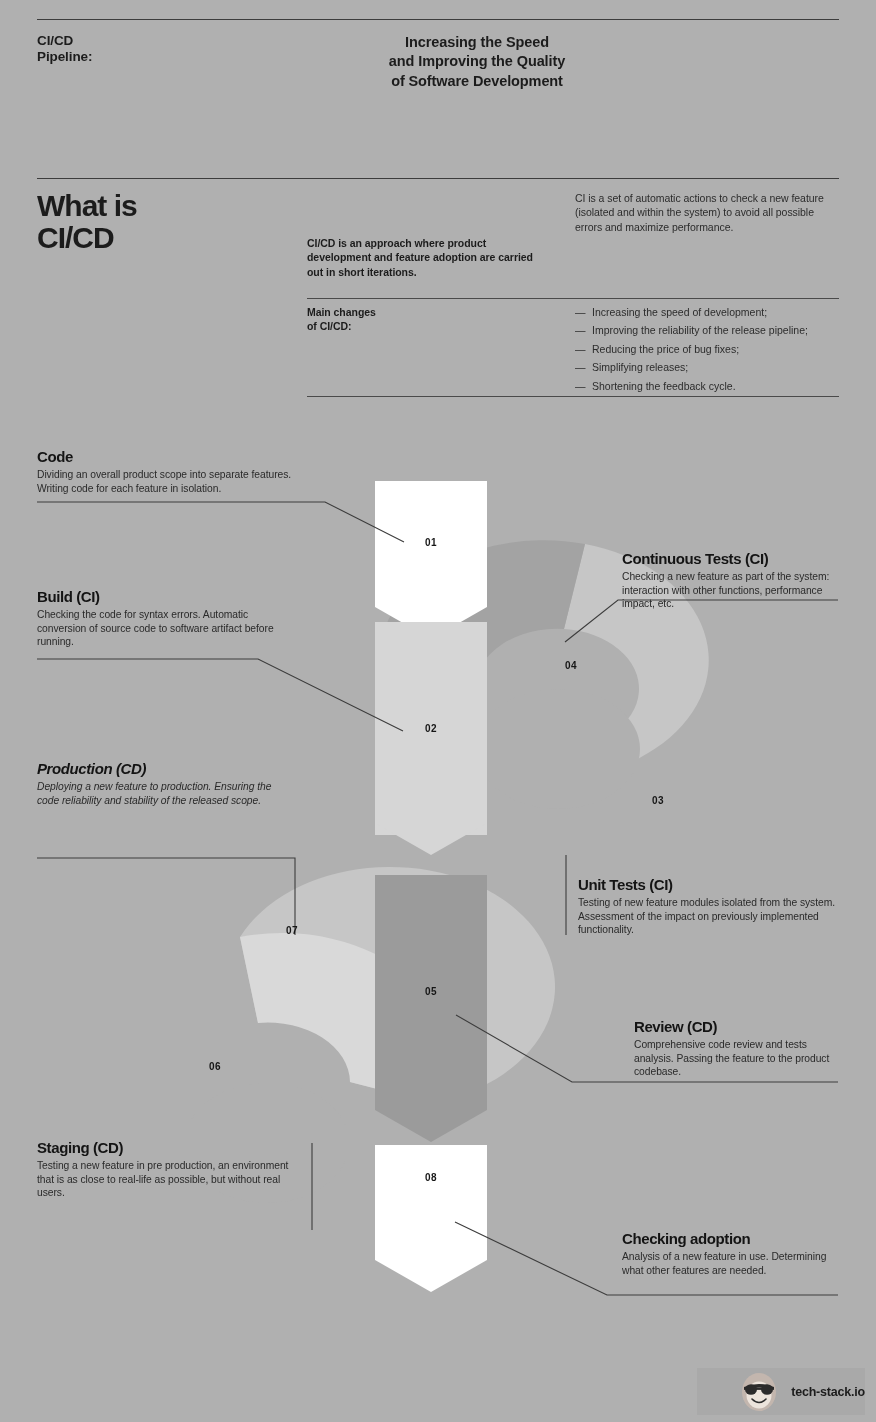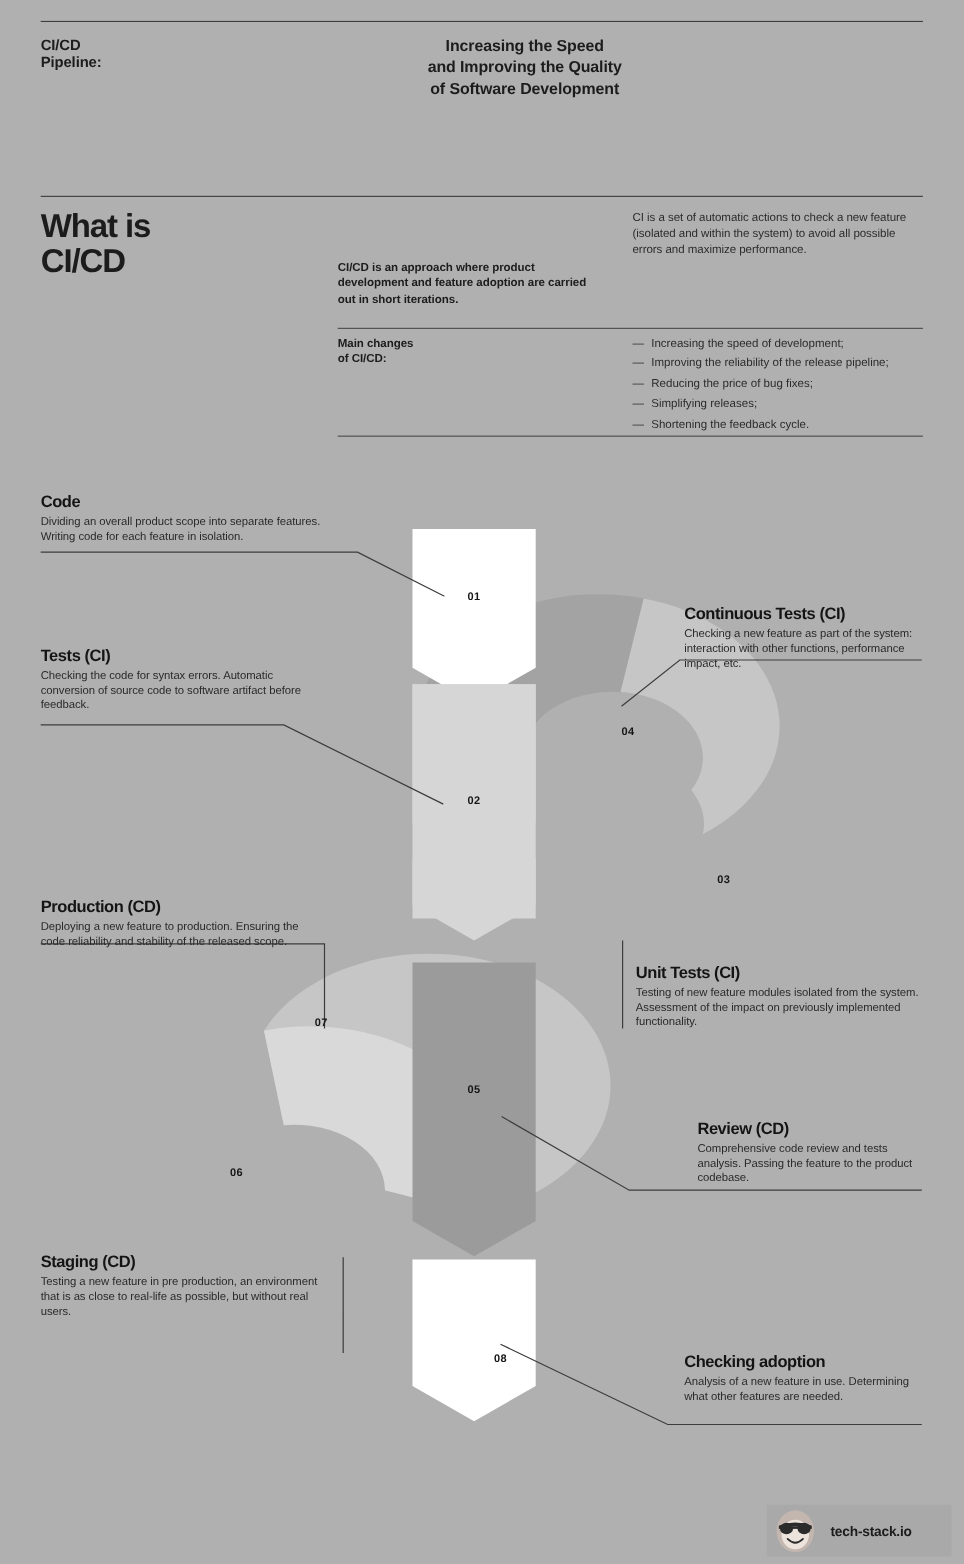--- a/index.html
+++ b/index.html
@@ -122,20 +122,21 @@
   
   #logo-box {
     position: absolute;
     left: 697px;
     top: 1368px;
     width: 168px;
     height: 47px;
     background: #a9a9a9;
     display: flex;
     align-items: center;
+    justify-content: flex-end;
   }
   #logo-mark {
     width: 44px;
     height: 44px;
     margin-left: 4px;
     flex: 0 0 auto;
   }
   #logo-text {
     font-size: 12.5px;
     font-weight: bold;
@@ -247,38 +248,38 @@
     <polyline fill="none" stroke="#3c3c3c" stroke-width="1.1" points="838,855 607,855 455,782"></polyline>
   </svg>
 
   <div class="stepnum" style="left:401px; top:537px;">01</div>
   <div class="stepnum" style="left:401px; top:723px;">02</div>
   <div class="stepnum" style="left:628px; top:795px;">03</div>
   <div class="stepnum" style="left:541px; top:660px;">04</div>
   <div class="stepnum" style="left:401px; top:986px;">05</div>
   <div class="stepnum" style="left:185px; top:1061px;">06</div>
   <div class="stepnum" style="left:262px; top:925px;">07</div>
-  <div class="stepnum" style="left:401px; top:1230px;text-align:right;">08</div>
+  <div class="stepnum" style="left:401px; top:1172px;">08</div>
 
   <div class="abs" style="left:37px; top:448px; width:260px;">
     <h3 class="step-h">Code</h3>
     <p class="step-p">Dividing an overall product scope into separate features. Writing code for each feature in isolation.</p>
   </div>
 
   <div class="abs" style="left:37px; top:588px; width:250px;">
-    <h3 class="step-h">Tests (CI)</h3>
-    <p class="step-p">Checking the code for syntax errors. Automatic conversion of source code to software artifact before feedback.</p>
+    <h3 class="step-h">Build (CI)</h3>
+    <p class="step-p">Checking the code for syntax errors. Automatic conversion of source code to software artifact before running.</p>
   </div>
 
   <div class="abs step-right" style="left:622px; top:550px; width:218px;">
     <h3 class="step-h">Continuous Tests (CI)</h3>
     <p class="step-p">Checking a new feature as part of the system: interaction with other functions, performance impact, etc.</p>
   </div>
 
-  <div class="abs" style="left:37px; top:816px; width:255px;">
+  <div class="abs" style="left:37px; top:760px; width:255px;font-style:italic;">
     <h3 class="step-h">Production (CD)</h3>
     <p class="step-p">Deploying a new feature to production. Ensuring the code reliability and stability of the released scope.</p>
   </div>
 
   <div class="abs step-right" style="left:578px; top:876px; width:262px;">
     <h3 class="step-h">Unit Tests (CI)</h3>
     <p class="step-p">Testing of new feature modules isolated from the system. Assessment of the impact on previously implemented functionality.</p>
   </div>
 
   <div class="abs step-right" style="left:634px; top:1018px; width:206px;">

